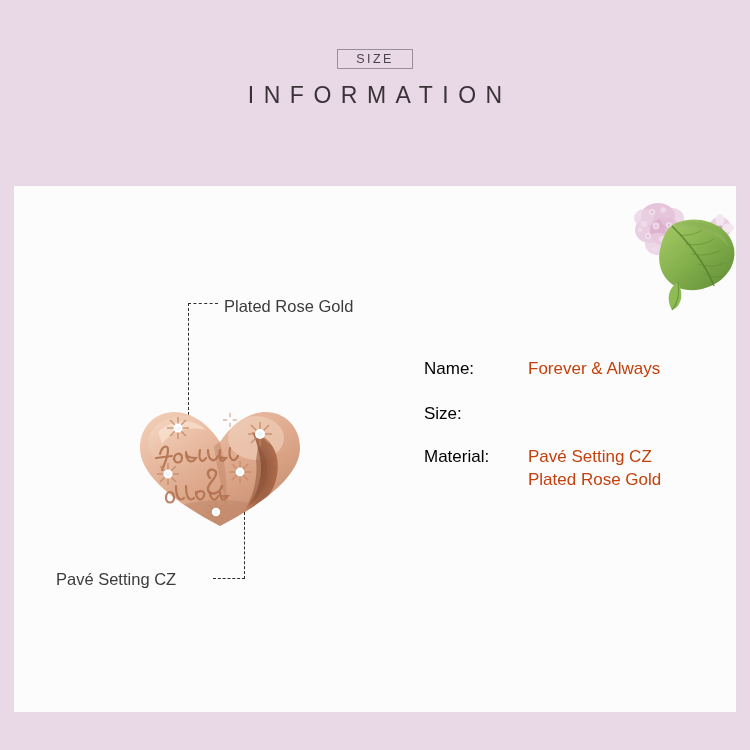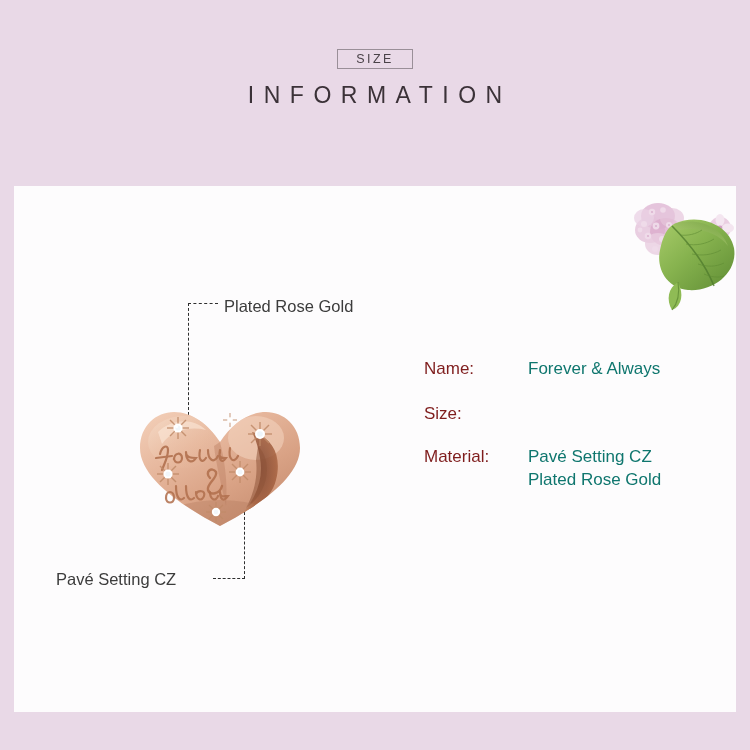--- a/index.html
+++ b/index.html
@@ -62,24 +62,24 @@
   .lb-v{left:244px;top:512px;height:67px;}
 
   
   .charm{position:absolute;left:132px;top:402px;width:176px;height:128px;}
   .charm svg{display:block;}
 
   
   .specs{position:absolute;left:424px;top:358px;width:300px;}
   .spec-row{display:flex;align-items:flex-start;margin-bottom:22px;}
   .spec-label{
-    width:104px;flex:0 0 104px;font-size:17px;color:#7f1d1d;line-height:1.25;
+    width:104px;flex:0 0 104px;font-size:17px;color:#000000;line-height:1.25;
   }
   .spec-value{
-    font-size:17px;color:#0f766e;line-height:1.35;white-space:pre-line;
+    font-size:17px;color:#c2410c;line-height:1.35;white-space:pre-line;
   }
 </style>
 </head>
 <body>
 
 <div class="page">
 
   <div class="header">
     <div class="size-badge">SIZE</div>
     <div class="info-title">INFORMATION</div>

